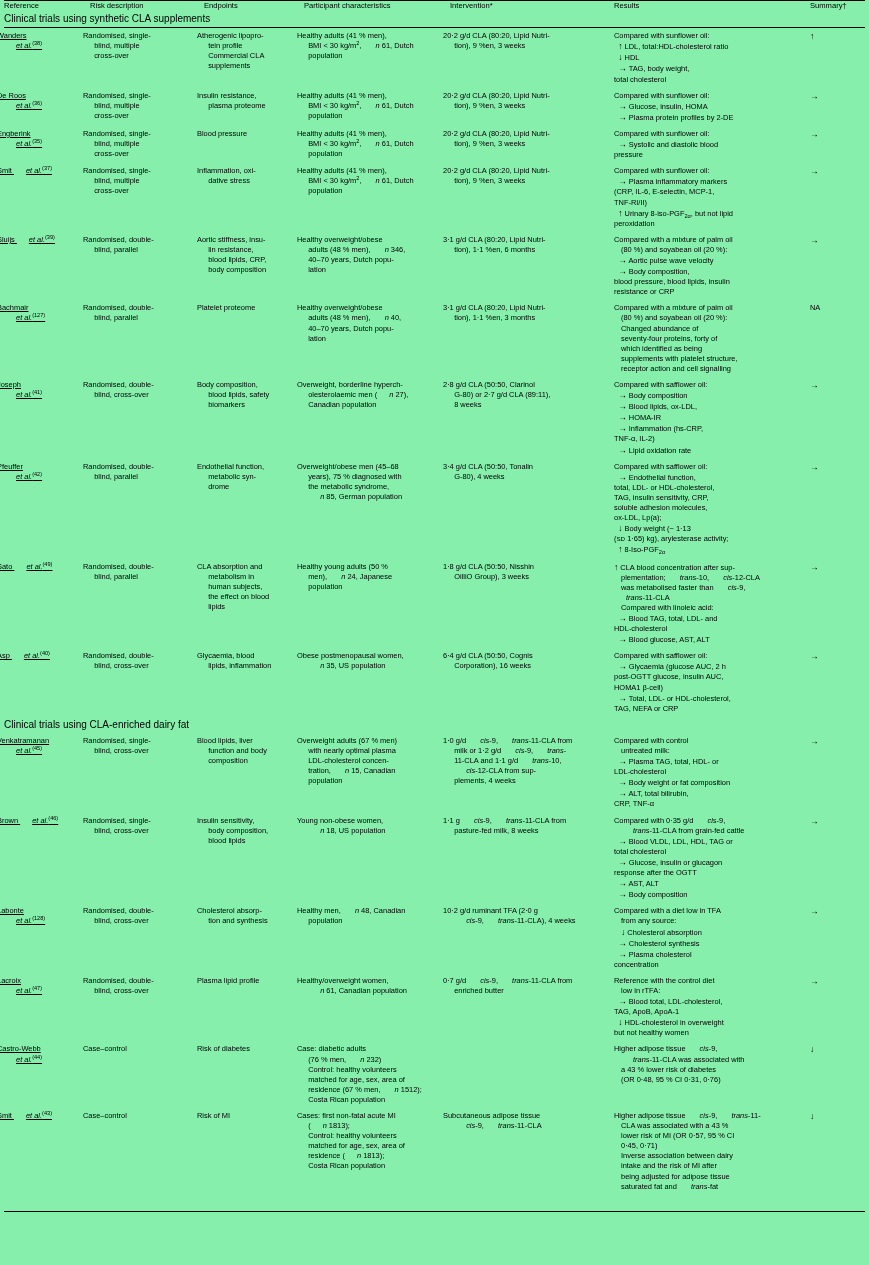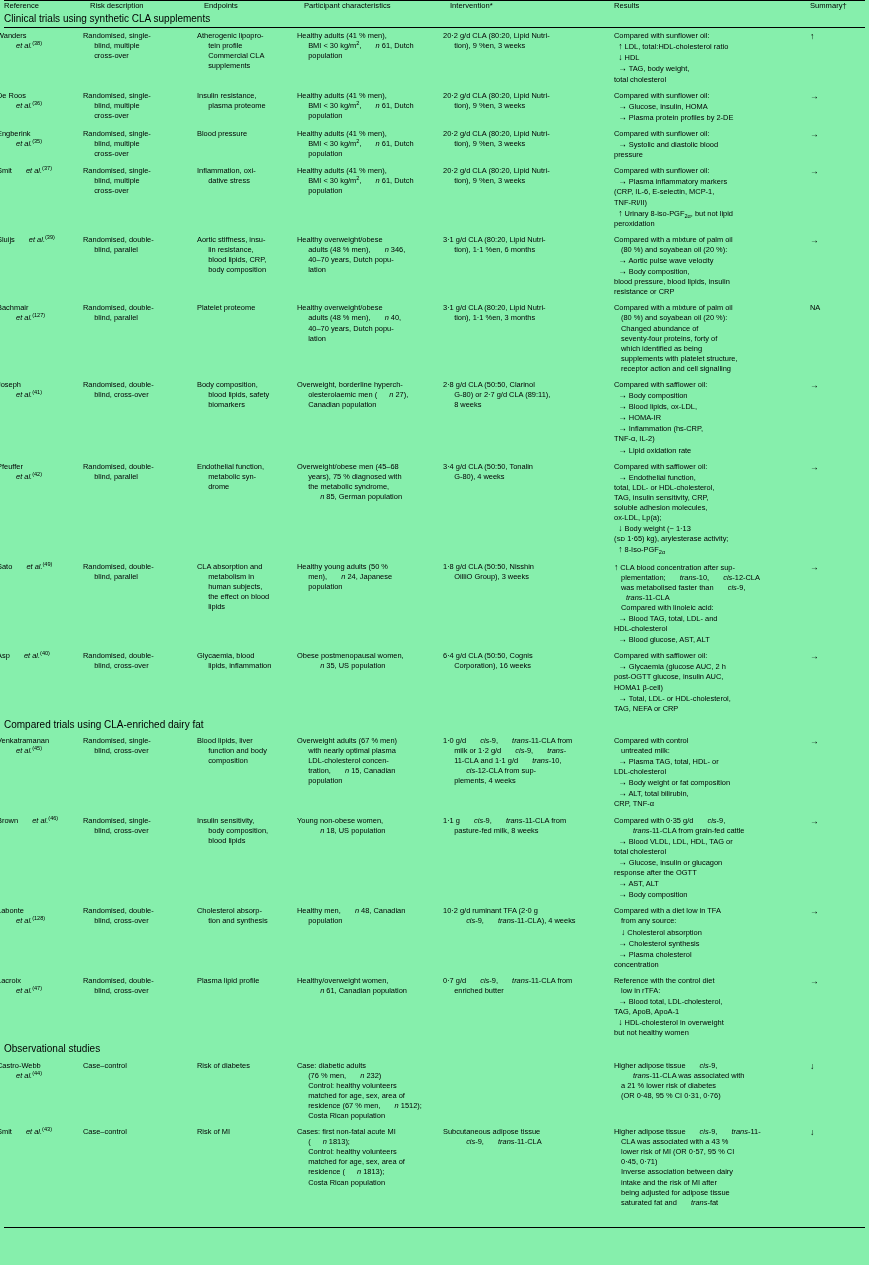--- a/index.html
+++ b/index.html
@@ -69,20 +69,21 @@
     padding-right: 8px;
   }
   
   .hang {
     padding-left: 7px;
     text-indent: -7px;
   }
   .hang-ref {
     padding-left: 7px;
     text-indent: -7px;
+    text-decoration: underline;
   }
   .sum {
     text-align: center;
     padding-right: 4px;
   }
   .arrow { font-size: 8.6px; }
   .up, .down { font-size: 8.6px; }
 
   i, .it { font-style: italic; margin-left: 12px; }
   sup {
@@ -298,21 +299,21 @@
         <span class="res-ind">&nbsp;&nbsp;<span class="arrow">→</span> Glycaemia (glucose AUC, 2 h</span>
         <span class="flat">post-OGTT glucose, insulin AUC,</span>
         <span class="flat">HOMA1 β-cell)</span>
         <span class="res-ind">&nbsp;&nbsp;<span class="arrow">→</span> Total, LDL- or HDL-cholesterol,</span>
         <span class="flat">TAG, NEFA or CRP</span>
       </td>
       <td class="cell sum arrow">→</td>
     </tr>
 
     <tr>
-      <td class="section-label" colspan="7">Compared trials using CLA-enriched dairy fat</td>
+      <td class="section-label" colspan="7">Clinical trials using CLA-enriched dairy fat</td>
     </tr>
 
     <tr>
       <td class="cell hang-ref">Venkatramanan<br><i>et al.</i><sup>(45)</sup></td>
       <td class="cell hang">Randomised, single-<br>&nbsp;&nbsp;blind, cross-over</td>
       <td class="cell hang">Blood lipids, liver<br>&nbsp;&nbsp;function and body<br>&nbsp;&nbsp;composition</td>
       <td class="cell hang">Overweight adults (67 % men)<br>&nbsp;&nbsp;with nearly optimal plasma<br>&nbsp;&nbsp;LDL-cholesterol concen-<br>&nbsp;&nbsp;tration, <i>n</i> 15, Canadian<br>&nbsp;&nbsp;population</td>
       <td class="cell hang">1·0 g/d <i>cis</i>-9, <i>trans</i>-11-CLA from<br>&nbsp;&nbsp;milk or 1·2 g/d <i>cis</i>-9, <i>trans</i>-<br>&nbsp;&nbsp;11-CLA and 1·1 g/d <i>trans</i>-10,<br>&nbsp;&nbsp;<i>cis</i>-12-CLA from sup-<br>&nbsp;&nbsp;plements, 4 weeks</td>
       <td class="cell">
         <span class="flat">Compared with control</span>
@@ -372,34 +373,31 @@
         <span class="flat">Reference with the control diet</span>
         <span class="res-ind2">low in rTFA:</span>
         <span class="res-ind">&nbsp;&nbsp;<span class="arrow">→</span> Blood total, LDL-cholesterol,</span>
         <span class="flat">TAG, ApoB, ApoA-1</span>
         <span class="res-ind">&nbsp;&nbsp;<span class="arrow">↓</span> HDL-cholesterol in overweight</span>
         <span class="flat">but not healthy women</span>
       </td>
       <td class="cell sum arrow">→</td>
     </tr>
 
-    <tr>
-      <td class="section-label" colspan="7">Observational studies</td>
-    </tr>
 
     <tr>
       <td class="cell hang-ref">Castro-Webb<br><i>et al.</i><sup>(44)</sup></td>
       <td class="cell hang">Case–control</td>
       <td class="cell hang">Risk of diabetes</td>
       <td class="cell hang">Case: diabetic adults<br>&nbsp;&nbsp;(76 % men, <i>n</i> 232)<br>&nbsp;&nbsp;Control: healthy volunteers<br>&nbsp;&nbsp;matched for age, sex, area of<br>&nbsp;&nbsp;residence (67 % men, <i>n</i> 1512);<br>&nbsp;&nbsp;Costa Rican population</td>
       <td class="cell hang">&nbsp;</td>
       <td class="cell">
         <span class="flat">Higher adipose tissue <i>cis</i>-9,</span>
         <span class="res-ind2"><i>trans</i>-11-CLA was associated with</span>
-        <span class="res-ind2">a 21 % lower risk of diabetes</span>
+        <span class="res-ind2">a 43 % lower risk of diabetes</span>
         <span class="res-ind2">(OR 0·48, 95 % CI 0·31, 0·76)</span>
       </td>
       <td class="cell sum down">↓</td>
     </tr>
 
     <tr>
       <td class="cell hang-ref">Smit <i>et al.</i><sup>(43)</sup></td>
       <td class="cell hang">Case–control</td>
       <td class="cell hang">Risk of MI</td>
       <td class="cell hang">Cases: first non-fatal acute MI<br>&nbsp;&nbsp;(<i>n</i> 1813);<br>&nbsp;&nbsp;Control: healthy volunteers<br>&nbsp;&nbsp;matched for age, sex, area of<br>&nbsp;&nbsp;residence (<i>n</i> 1813);<br>&nbsp;&nbsp;Costa Rican population</td>

